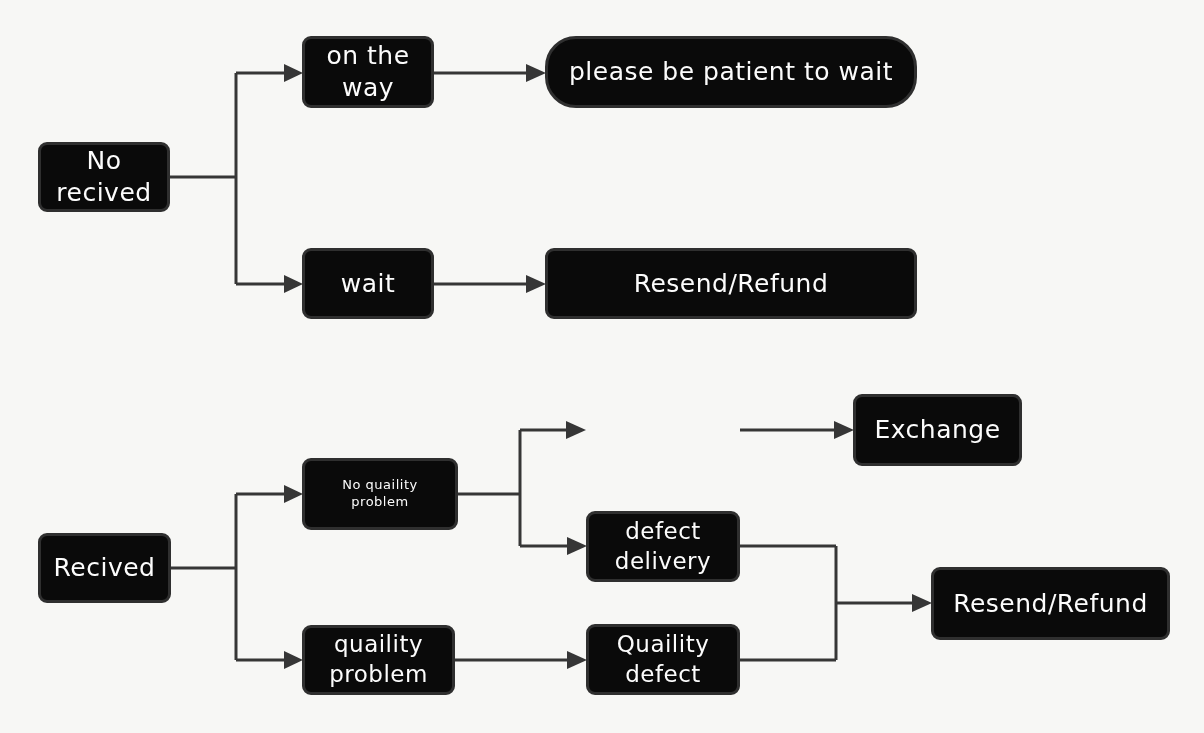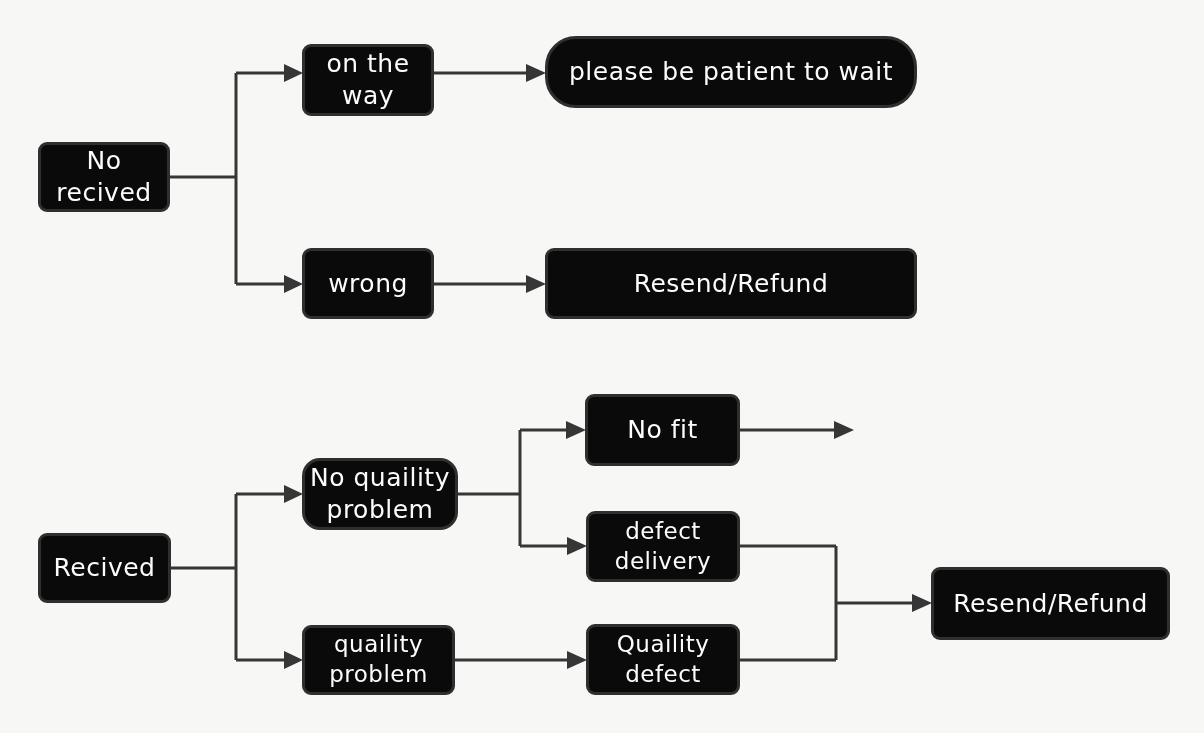--- a/index.html
+++ b/index.html
@@ -32,21 +32,21 @@
     color: #fcfcfc;
     display: flex;
     align-items: center;
     justify-content: center;
     text-align: center;
     white-space: pre-line;
     font-size: 25px;
     line-height: 1.28;
     letter-spacing: 0.5px;
   }
-  .node.fs-small { font-size: 25px; line-height: 1.3; border-radius: 18px; }
+  .node.fs-small { font-size: 13px; line-height: 1.3; }
   .node.fs-mid   { font-size: 23px; line-height: 1.3; }
   .edge-line {
     stroke: #363636;
     stroke-width: 3;
     fill: none;
   }
   .edge-head {
     fill: #363636;
     stroke: none;
   }
@@ -119,41 +119,41 @@
       <path class="edge-line" d="M740 660 H836"></path>
       <path class="edge-line" d="M836 546 V660"></path>
       <path class="edge-line" d="M836 603 H912"></path>
       <polygon class="edge-head" points="932,603 912,594 912,612"></polygon>
     </g>
   </svg>
 
   <div class="node" style="left:38px;  top:142px; width:132px; height:70px;">No
 recived</div>
 
-  <div class="node" style="left:302px; top:36px;  width:132px; height:72px;margin-top:8px;">on the
+  <div class="node" style="left:302px; top:36px;  width:132px; height:72px;">on the
 way</div>
 
   <div class="node" style="left:545px; top:36px;  width:372px; height:72px;border-radius:31px;">please be patient to wait</div>
 
-  <div class="node" style="left:302px; top:248px; width:132px; height:71px;">wrong</div>
+  <div class="node" style="left:302px; top:248px; width:132px; height:71px;">wait</div>
 
   <div class="node" style="left:545px; top:248px; width:372px; height:71px;">Resend/Refund</div>
 
   <div class="node" style="left:38px;  top:533px; width:133px; height:70px;">Recived</div>
 
   <div class="node fs-small" style="left:302px; top:458px; width:156px; height:72px;">No quaility
 problem</div>
 
   <div class="node fs-mid" style="left:302px; top:625px; width:153px; height:70px;">quaility
 problem</div>
 
-  <div class="node" style="left:585px; top:394px; width:155px; height:72px;">No fit</div>
 
   <div class="node fs-mid" style="left:586px; top:511px; width:154px; height:71px;">defect
 delivery</div>
 
   <div class="node fs-mid" style="left:586px; top:624px; width:154px; height:71px;">Quaility
 defect</div>
 
+  <div class="node" style="left:853px; top:394px; width:169px; height:72px;">Exchange</div>
 
   <div class="node" style="left:931px; top:567px; width:239px; height:73px;">Resend/Refund</div>
 
 </div>
 
 </body></html>

